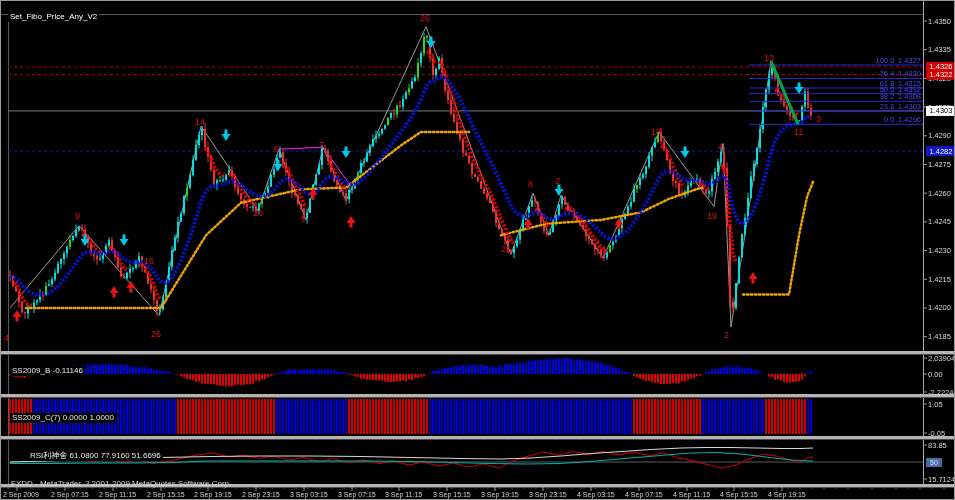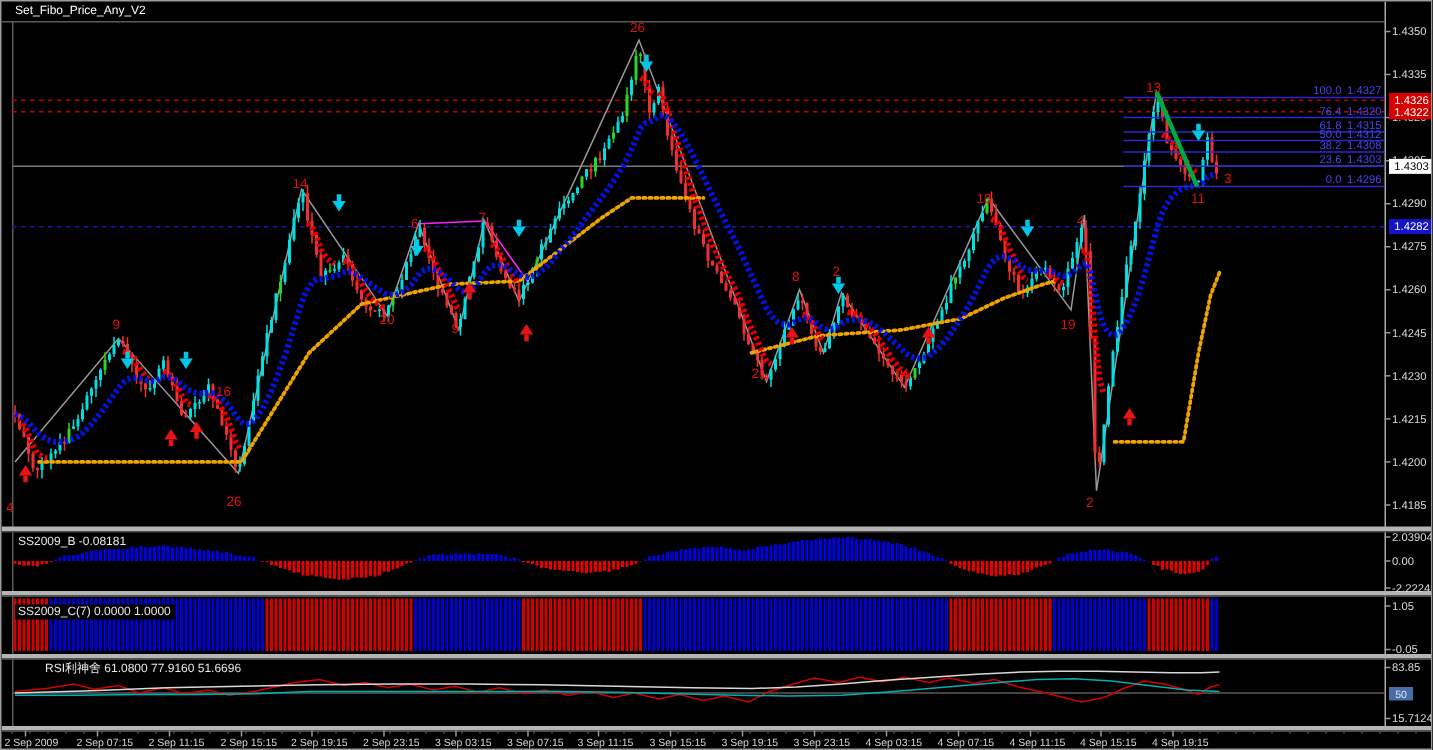--- a/index.html
+++ b/index.html
@@ -3,21 +3,21 @@
 <meta charset="utf-8">
 <style>
   html,body{margin:0;padding:0;background:#222;}
   #screen{
     position:relative;width:955px;height:500px;background:#000;
     font-family:"Liberation Sans",sans-serif;overflow:hidden;
     box-sizing:border-box;border:1px solid #9a9a9a;
   }
   #chart-svg{position:absolute;left:0;top:0;}
   .ov{position:absolute;background:#000;color:#e8e8e8;font-size:8px;line-height:10px;
-      padding:0 2px;white-space:nowrap;z-index:5;}
+      padding:0 2px;white-space:nowrap;z-index:5;margin-top:10px;}
   .ov.title{color:#ffffff;}
   .ov.copy{background:transparent;color:#d6d6d6;}
 </style>
 </head>
 <body>
 
 <div id="screen">
   <svg id="chart-svg" width="955" height="500">
       <g>
         <line x1="0" y1="13.5" x2="922" y2="13.5" stroke="#5a5a5a" stroke-width="1"></line>
@@ -1395,16 +1395,17 @@
         <text x="624" y="496" fill="#d2d2d2" font-size="7px">4 Sep 07:15</text>
         <line x1="686" y1="486" x2="686" y2="490" stroke="#999999" stroke-width="1"></line>
         <text x="672" y="496" fill="#d2d2d2" font-size="7px">4 Sep 11:15</text>
         <line x1="733" y1="486" x2="733" y2="490" stroke="#999999" stroke-width="1"></line>
         <text x="719" y="496" fill="#d2d2d2" font-size="7px">4 Sep 15:15</text>
         <line x1="781" y1="486" x2="781" y2="490" stroke="#999999" stroke-width="1"></line>
         <text x="767" y="496" fill="#d2d2d2" font-size="7px">4 Sep 19:15</text>
       </g>
     </svg>
   <div class="ov title" style="left:7px;top:1px;">Set_Fibo_Price_Any_V2</div>
-  <div class="ov" style="left:9px;top:355px;">SS2009_B -0.08181</div>
+  <div class="ov" style="left:9px;top:355px;">SS2009_B -0.11146</div>
   <div class="ov" style="left:9px;top:402px;">SS2009_C(7) 0.0000 1.0000</div>
   <div class="ov" style="left:9px;top:440px;padding-left:20px;">RSI利神舍 61.0800 77.9160 51.6696</div>
+  <div class="ov copy" style="left:8px;top:468px;">FXDD - MetaTrader, ? 2001-2009 MetaQuotes Software Corp.</div>
 </div>
 
 </body></html>

